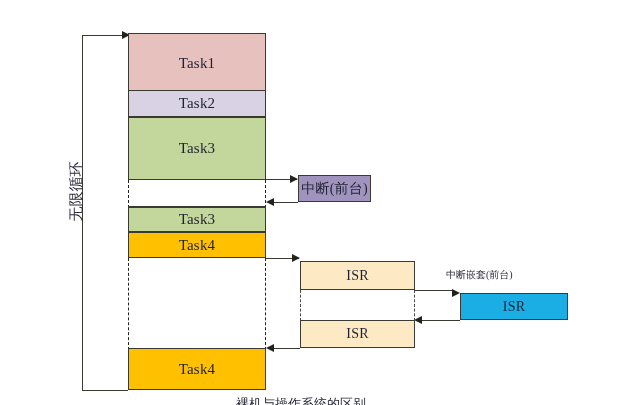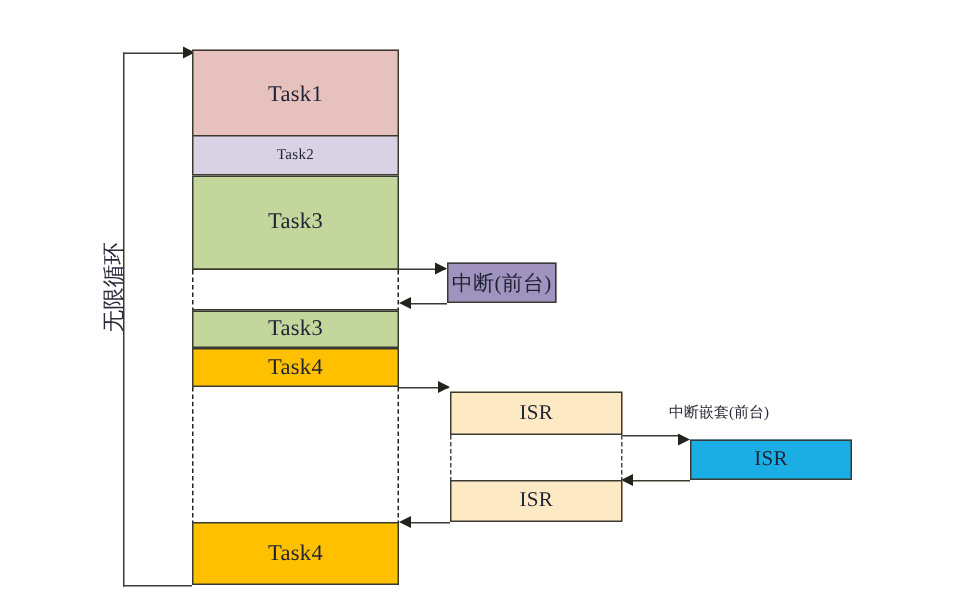--- a/index.html
+++ b/index.html
@@ -7,21 +7,21 @@
        font-family:"Liberation Serif","DejaVu Serif",serif;}
   #canvas{position:relative;width:641px;height:405px;background:#ffffff;}
 
   .blk{position:absolute;box-sizing:border-box;border:1.3px solid #3a3a32;
        display:flex;align-items:center;justify-content:center;
        color:#1f2233;letter-spacing:.2px;}
   .lbl{position:absolute;color:#2a2a3a;white-space:nowrap;}
 
   
   #task1{left:128px;top:33px;width:138px;height:60px;background:#e7c1bd;font-size:15px;}
-  #task2{left:128px;top:90px;width:138px;height:27px;background:#d9d2e5;font-size:10px;}
+  #task2{left:128px;top:90px;width:138px;height:27px;background:#d9d2e5;font-size:15px;}
   #task3a{left:128px;top:117px;width:138px;height:63px;background:#c3d69b;font-size:15px;}
   #task3b{left:128px;top:207px;width:138px;height:25px;background:#c3d69b;font-size:15px;}
   #task4a{left:128px;top:232px;width:138px;height:26px;background:#ffc000;font-size:15px;}
   #task4b{left:128px;top:348px;width:138px;height:42px;background:#ffc000;font-size:15px;}
 
   
   #intr{left:298px;top:175px;width:73px;height:27px;background:#a094bf;font-size:14px;}
   #isr1{left:300px;top:261px;width:115px;height:29px;background:#fdeac4;font-size:14px;}
   #isr2{left:300px;top:320px;width:115px;height:28px;background:#fdeac4;font-size:14px;}
   #isr3{left:460px;top:293px;width:108px;height:27px;background:#1aaee5;font-size:14px;}
@@ -100,14 +100,17 @@
   <div class="ahr" style="left:452px;top:288.5px;"></div>
   <div class="blk" id="isr3">ISR</div>
 
   <div class="ln hln" style="left:421px;top:320px;width:39px;"></div>
   <div class="ahl" style="left:414px;top:315.5px;"></div>
 
   <div class="blk" id="isr2">ISR</div>
   <div class="ln hln" style="left:272px;top:348px;width:28px;"></div>
   <div class="ahl" style="left:266px;top:343.5px;"></div>
 
+  <div id="cutoff">
+    <span>裸机与操作系统的区别</span>
+  </div>
 
 </div>
 
 </body></html>

